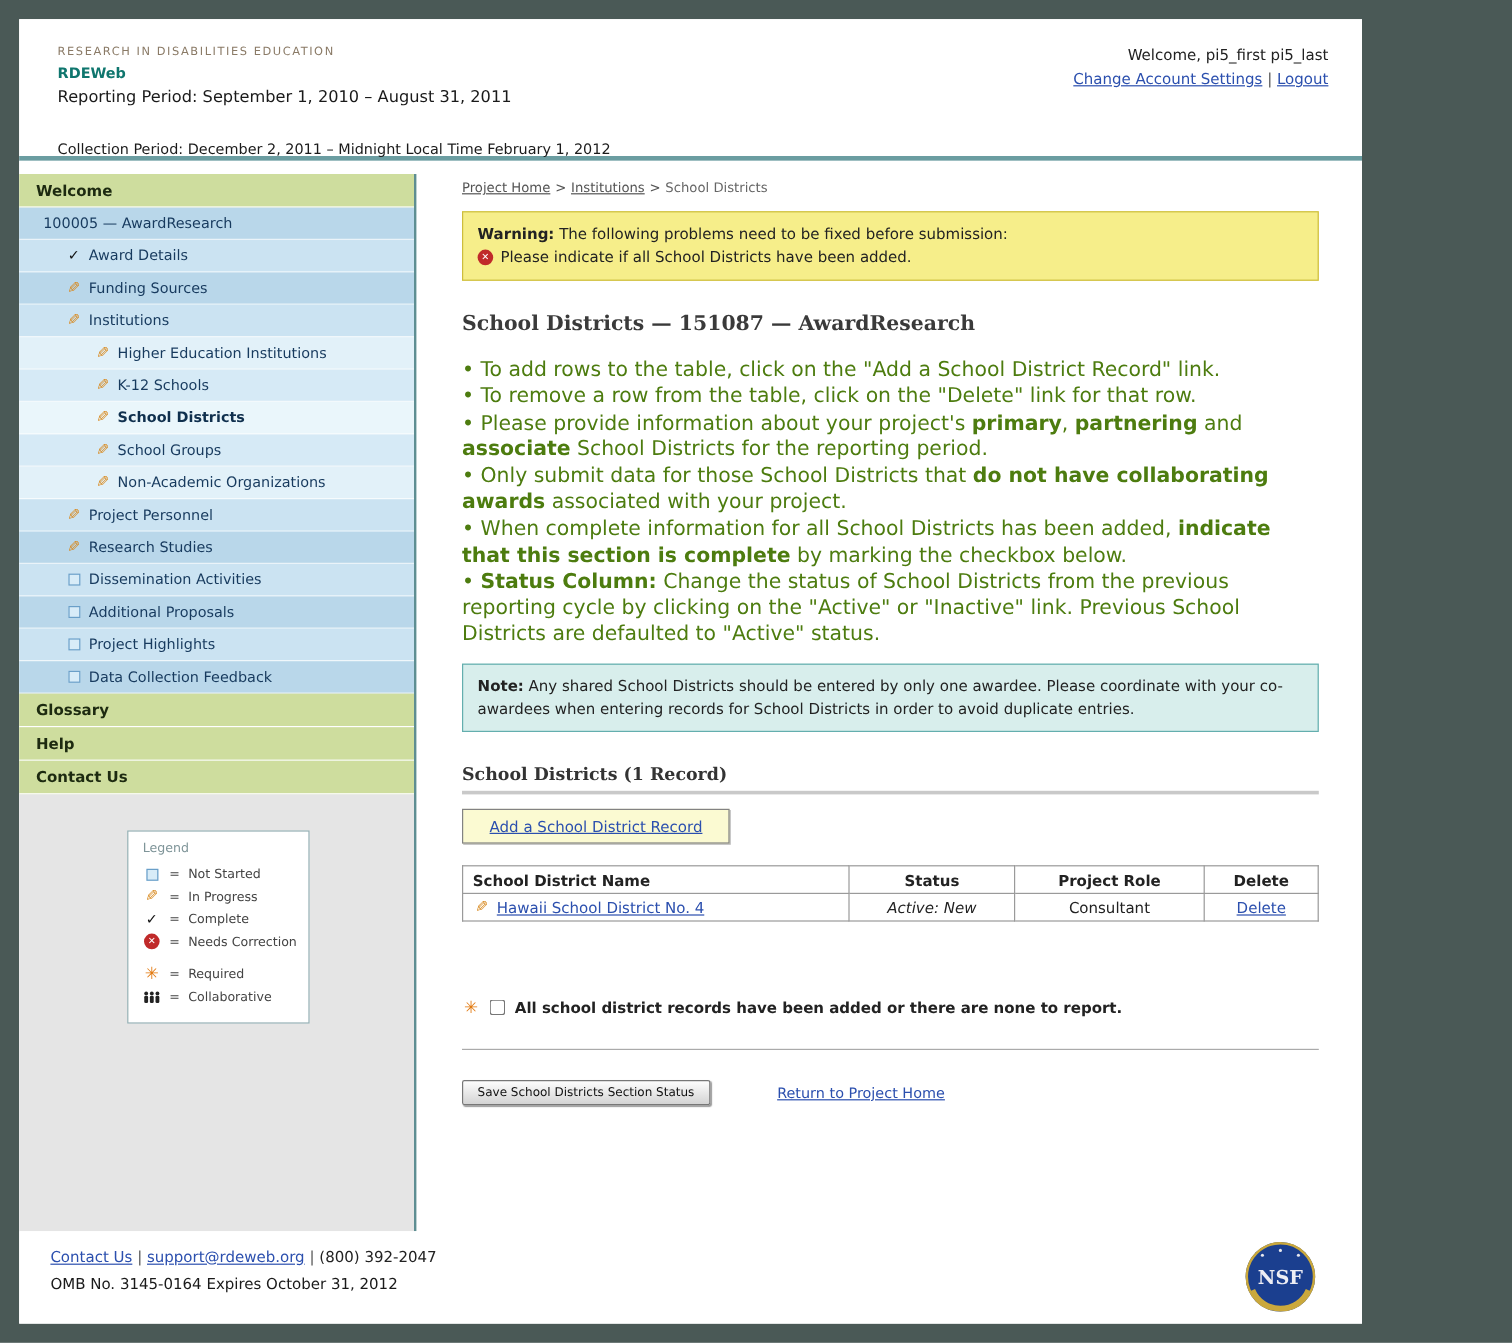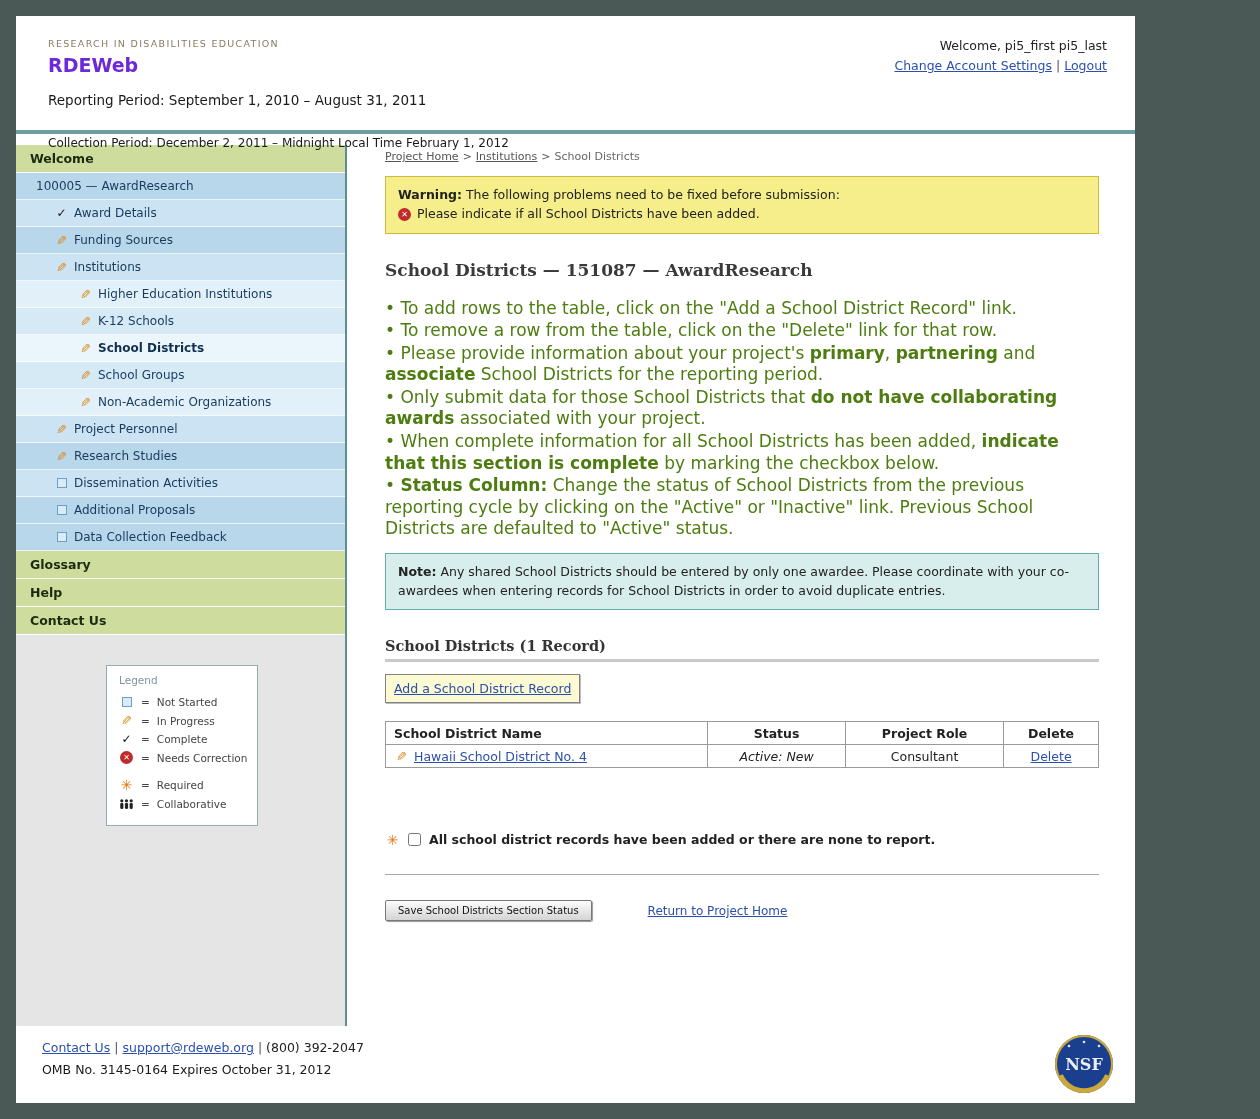--- a/index.html
+++ b/index.html
@@ -5,21 +5,21 @@
   * { margin:0; padding:0; box-sizing:border-box; }
   html,body { width:1260px; height:1119px; overflow:hidden; }
   body { background:#4a5956; font-family:"DejaVu Sans", sans-serif; font-size:12px; color:#222; }
   a { color:#2b4fae; text-decoration:underline; cursor:pointer; }
 
   .frame { width:1119px; height:1087px; margin:16px; background:#fff; display:flex; flex-direction:column; }
 
   
   .header { position:relative; height:114px; padding:22px 26px 0 32px; background:#fff; }
   .org { font-size:9.5px; letter-spacing:1.3px; color:#8a7a66; margin-bottom:5px; }
-  .app { font-size:19px; font-weight:bold; color:#6d28d9; margin-bottom:16px; }
+  .app { font-size:12px; font-weight:bold; color:#0f766e; margin-bottom:5px; }
   .rp  { font-size:13.5px; color:#1a1a1a; }
   .cp  { font-size:12px; color:#1a1a1a; margin-top:28px; }
   .header-right { position:absolute; top:22px; right:28px; text-align:right; font-size:12.5px; }
   .header-links { margin-top:5px; }
   .pipe { color:#555; margin:0 4px; }
 
   .tealbar { height:4px; background:#6b9da1; }
 
   
   .content { flex:1; display:flex; padding-top:11px; background:#fff; min-height:0; }
@@ -63,21 +63,21 @@
   .page-title { font-family:"DejaVu Serif", serif; font-size:17px; font-weight:bold; color:#3a3a3a; margin:26px 0 18px; }
 
   .bullets { font-size:17px; line-height:1.27; color:#4d7c0f; }
   .bullet { margin-bottom:1px; }
 
   .notebox { background:#d8eeec; border:1px solid #63aeae; padding:9px 12px; font-size:12.5px; line-height:1.5; margin-top:13px; }
 
   .sect { font-family:"DejaVu Serif", serif; font-size:14.5px; font-weight:bold; color:#333; margin-top:27px; }
   .sect-rule { height:3px; background:#c9c9c9; margin:5px 0 12px; }
 
-  .addbox { display:inline-block; border:1px solid #828282; background:#fbfad2; padding:6px 8px; font-size:12.5px; box-shadow:1px 1px 0 #bbb; }
+  .addbox { display:inline-block; border:1px solid #828282; background:#fbfad2; padding:6px 22px; font-size:12.5px; box-shadow:1px 1px 0 #bbb; }
 
   table.grid { border-collapse:collapse; margin-top:18px; font-size:12.5px; background:#fff; }
   .grid th, .grid td { border:1px solid #9a9a9a; padding:3px 8px; height:23px; }
   .grid th { font-weight:bold; text-align:center; }
   .grid th.c-name { text-align:left; }
   .grid td.c-status { text-align:center; font-style:italic; }
   .grid td.c-role { text-align:center; }
   .grid td.c-del { text-align:center; }
   .name-cell { display:flex; align-items:center; gap:5px; }
 
@@ -87,21 +87,21 @@
 
   .rule { border:none; border-top:1px solid #aaa; margin-top:27px; }
 
   .actions { margin-top:25px; display:flex; align-items:center; gap:56px; }
   .btn { font-family:inherit; font-size:10px; padding:4px 12px; background:linear-gradient(#fdfdfd,#d4d4d4); border:1px solid #777; border-radius:2px; box-shadow:1px 1px 1px #999; color:#111; cursor:pointer; }
 
   
   .footer { height:77px; flex:none; position:relative; padding:14px 24px 0 26px; font-size:12.5px; background:#fff; }
   .footer-links { margin-bottom:7px; }
   .omb { color:#1a1a1a; }
-  .nsf-logo { position:absolute; right:21px; top:8px; width:60px; height:60px; }
+  .nsf-logo { position:absolute; right:38px; top:8px; width:60px; height:60px; }
 </style>
 </head>
 <body>
 
 <div class="frame">
 
   <div class="header">
     <div class="org">RESEARCH IN DISABILITIES EDUCATION</div>
     <div class="app">RDEWeb</div>
     <div class="rp">Reporting Period: September 1, 2010 – August 31, 2011</div>
@@ -168,20 +168,26 @@
             <span class="ic">
               <span class="ic-box"></span>
             </span>
             <span>Dissemination Activities</span>
           </div>
           <div class="nav-item level2 shadeA">
             <span class="ic">
               <span class="ic-box"></span>
             </span>
             <span>Additional Proposals</span>
+          </div>
+          <div class="nav-item level2 shadeB">
+            <span class="ic">
+              <span class="ic-box"></span>
+            </span>
+            <span>Project Highlights</span>
           </div>
           <div class="nav-item level2 shadeA">
             <span class="ic">
               <span class="ic-box"></span>
             </span>
             <span>Data Collection Feedback</span>
           </div>
         </div>
       <div class="nav-green">Glossary</div>
       <div class="nav-green">Help</div>

